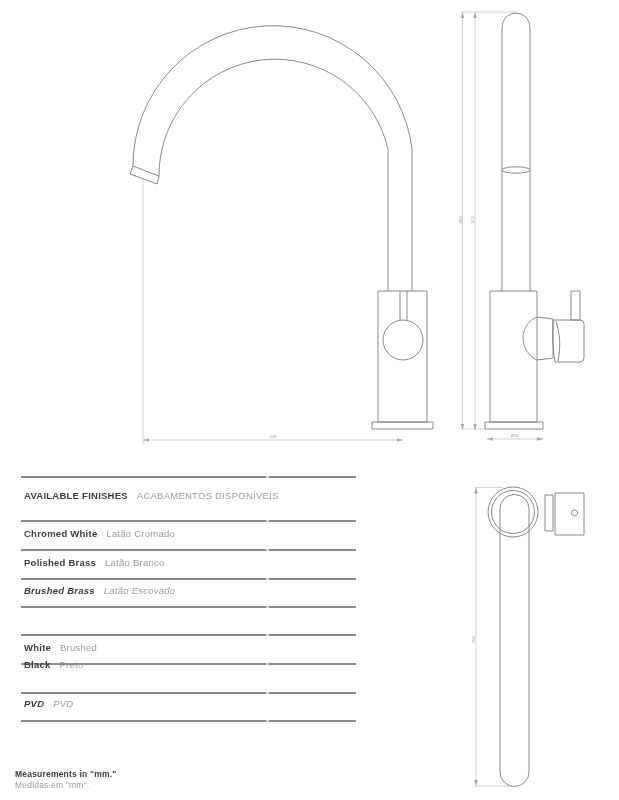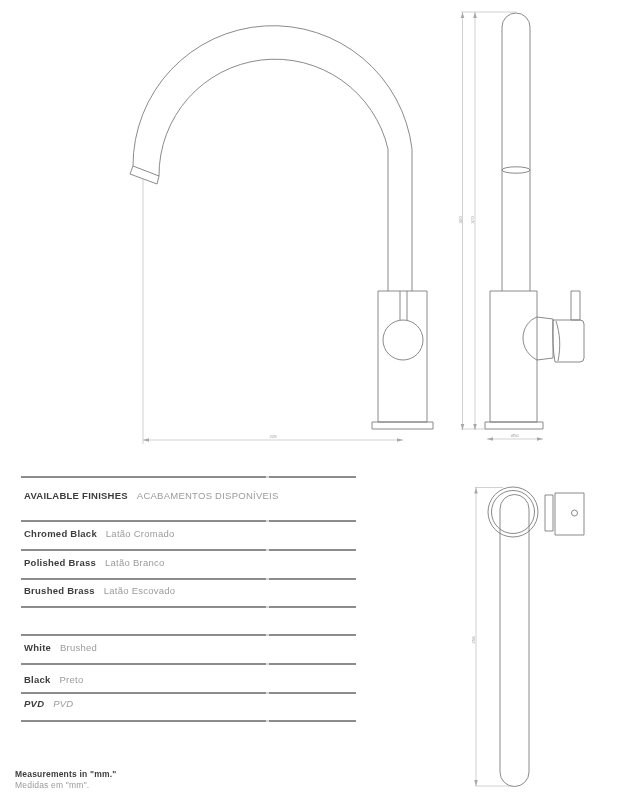--- a/index.html
+++ b/index.html
@@ -9,22 +9,22 @@
 
   
   .finishes{position:absolute;left:21px;top:476px;width:335px;height:246px;}
   .rule{position:absolute;left:0;width:335px;height:2px;
         background:linear-gradient(to right,#8c8c8c 0,#8c8c8c 245px,#d9d9d9 245px,#d9d9d9 248px,#8c8c8c 248px,#8c8c8c 100%);}
   .r0{top:0;} .r1{top:44px;} .r2{top:73px;} .r3{top:102px;} .r4{top:130px;}
   .r5{top:158px;} .r6{top:187px;} .r7{top:216px;} .r8{top:244px;}
   .frow{position:absolute;left:3px;white-space:nowrap;font-size:9.5px;letter-spacing:.25px;}
   .frow .en{font-weight:bold;color:#3d3d3d;}
   .frow .pt{color:#9b9b9b;margin-left:6px;}
-  .fh{top:14px;} .f1{top:52px;} .f2{top:81px;} .f3{top:109px;} .f4{top:137px;}
-  .f5{top:166px;} .f6{top:198px;} .f7{top:222px;font-style:italic;}
+  .fh{top:14px;} .f1{top:52px;} .f2{top:81px;} .f3{top:109px;font-style:italic;} .f4{top:137px;}
+  .f5{top:166px;} .f6{top:183px;} .f7{top:222px;font-style:italic;}
 
   
   .footer{position:absolute;left:15px;top:769px;font-size:8.5px;line-height:11px;letter-spacing:.2px;}
   .footer .l1{font-weight:bold;color:#3d3d3d;}
   .footer .l2{color:#9b9b9b;}
 </style>
 </head>
 <body>
 
 <div class="sheet">
@@ -115,21 +115,21 @@
     <div class="rule r5"></div>
     <div class="rule r6"></div>
     <div class="rule r7"></div>
     <div class="rule r8"></div>
 
     <div class="frow fh">
       <span class="en">AVAILABLE FINISHES</span>
       <span class="pt">ACABAMENTOS DISPONÍVEIS</span>
     </div>
     <div class="frow f1">
-      <span class="en">Chromed Black</span>
+      <span class="en">Chromed White</span>
       <span class="pt">Latão Cromado</span>
     </div>
     <div class="frow f2">
       <span class="en">Polished Brass</span>
       <span class="pt">Latão Branco</span>
     </div>
     <div class="frow f3">
       <span class="en">Brushed Brass</span>
       <span class="pt">Latão Escovado</span>
     </div>

